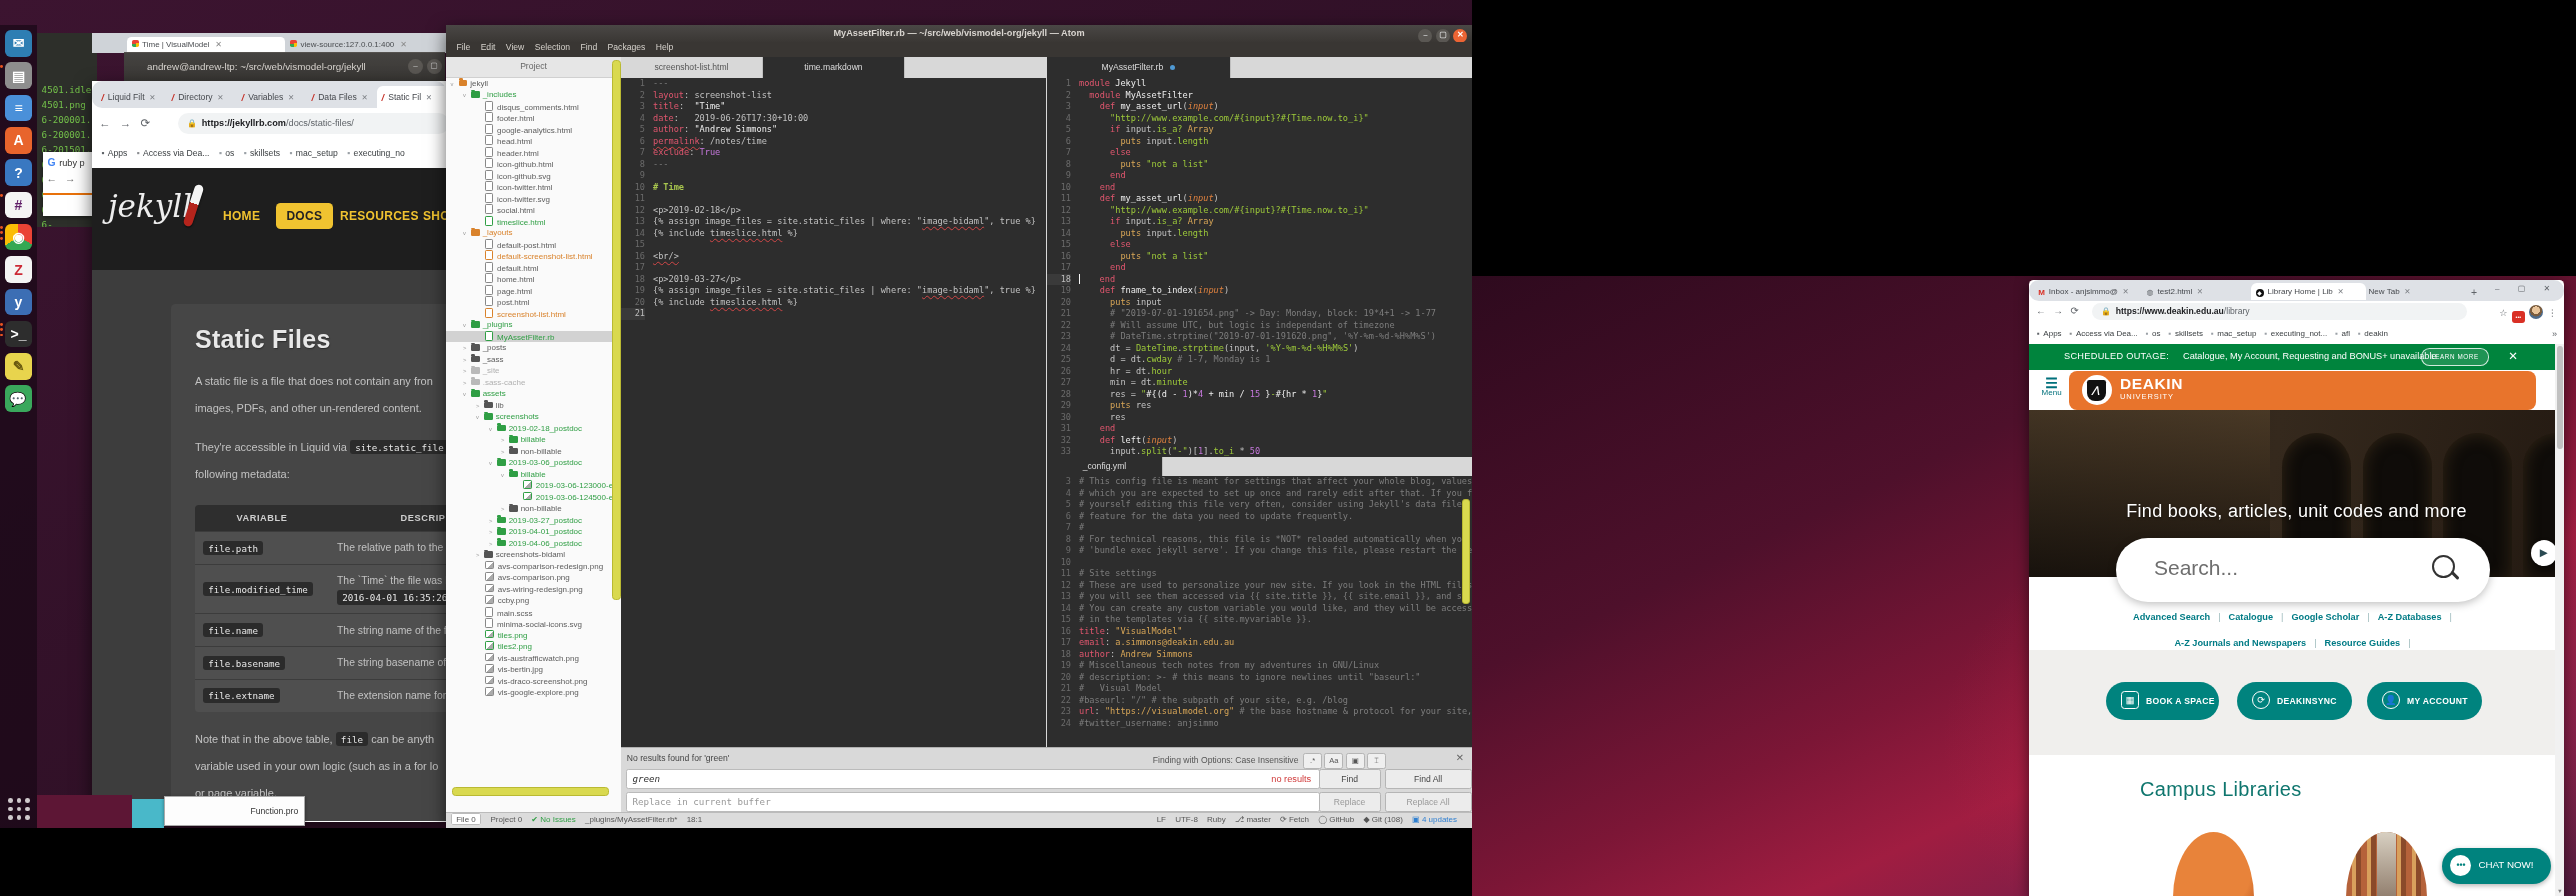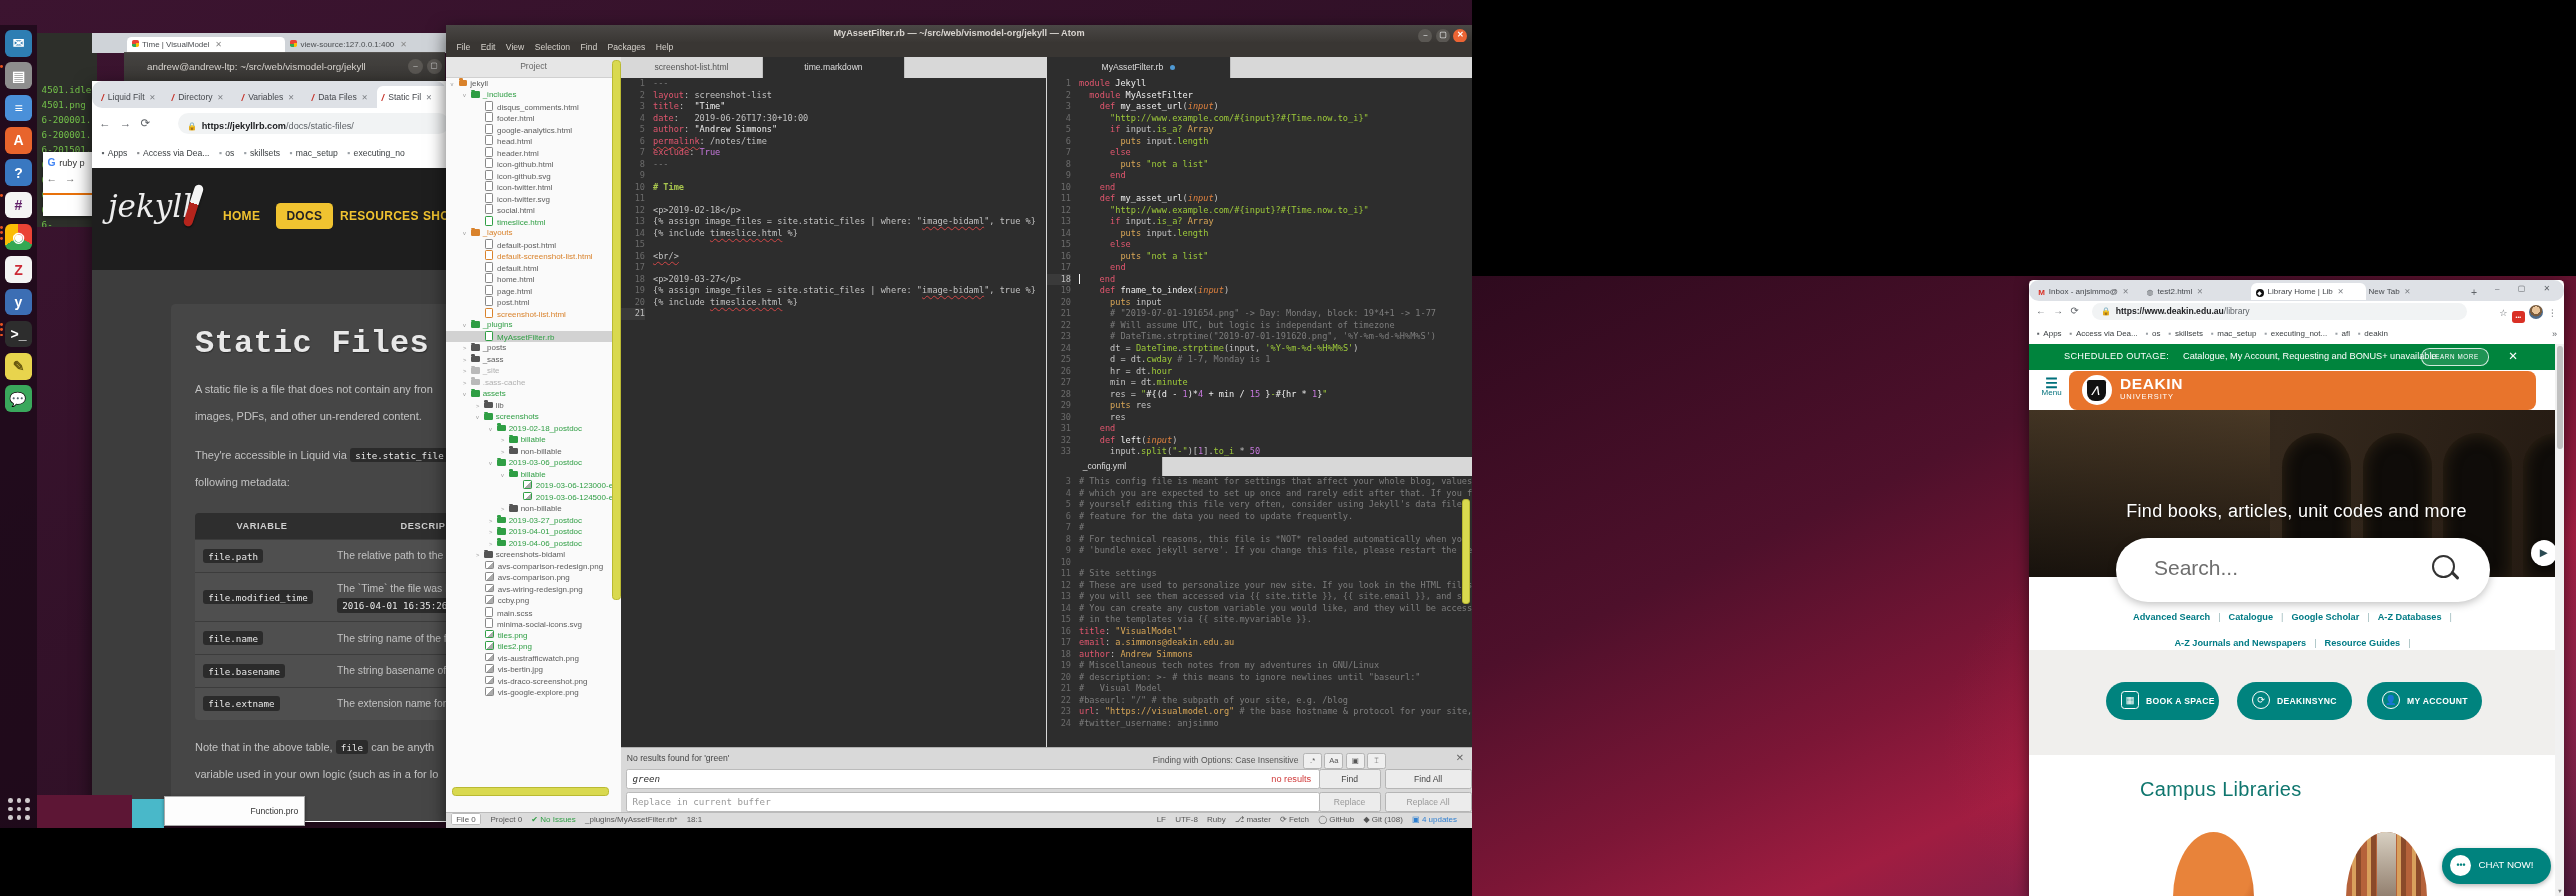--- a/index.html
+++ b/index.html
@@ -47,37 +47,37 @@
   .ctab{position:absolute;top:4.6px;height:22px;border-radius:5.8px 5.8px 0 0;font-size:8.6px;color:#45484d;overflow:hidden;white-space:nowrap;padding:0 4.6px;line-height:22px;}
   .ctab.active{background:#fff;}
   .ctab .x{color:#7a7d82;margin-left:4.6px;font-size:7.5px;}
   .fav{display:inline-block;margin-right:4px;vertical-align:-1.1px;}
   .fav.jek{color:#c42c23;font-weight:bold;font-style:italic;font-size:9.2px;}
   .fav.gmail{color:#d93025;font-weight:bold;font-size:8px;}
   .fav.globe{color:#5f6368;font-size:8px;}
   .fav.shield{display:inline-block;width:8px;height:8px;border-radius:50%;background:#111;color:#fff;font-size:5.8px;text-align:center;line-height:8px;}
   .toolbar{position:absolute;left:0;width:100%;height:32px;background:#fff;}
   .navarrows{position:absolute;left:7px;top:8px;color:#5f6368;font-size:11.5px;letter-spacing:9.2px;white-space:nowrap;}
-  .urlpill{position:absolute;height:21px;background:#f1f3f4;border-radius:10.4px;color:#202124;font-size:9.2px;line-height:26px;padding:0 9.2px;white-space:nowrap;overflow:hidden;}
+  .urlpill{position:absolute;height:21px;background:#f1f3f4;border-radius:10.4px;color:#202124;font-size:9.2px;line-height:21px;padding:0 9.2px;white-space:nowrap;overflow:hidden;}
   .urlpill .lock{color:#5f6368;margin-right:4.6px;font-size:8px;}
   .urlpill .dim{color:#5f6368;}
   .bkbar{position:absolute;left:0;width:100%;height:29px;background:#fff;border-bottom:0.6px solid #e4e6e8;}
   .bk{float:left;margin:8px 0 0 9.2px;font-size:8.6px;color:#3c4043;white-space:nowrap;}
   .bk .ic{margin-right:3.5px;color:#8a8d91;}
   .bk .ic.apps{color:#5f6368;}
   .bk .ic.fold{color:#9aa0a6;}
   
   #jkbody{position:absolute;left:0;top:87px;width:100%;height:653px;background:#3d3d3d;overflow:hidden;}
   #jkhead{position:absolute;left:0;top:0;width:100%;height:102px;background:#1e1e1e;}
   #jklogo{position:absolute;left:16px;top:16px;color:#eee;font-family:"DejaVu Serif",serif;font-style:italic;font-size:31px;}
   #jklogo .tube{display:inline-block;width:9.2px;height:43px;background:linear-gradient(#f5f5f5 0 45%,#b5241c 45%);border-radius:4.6px;transform:rotate(18deg);margin-left:-3.4px;vertical-align:-10.3px;box-shadow:0.6px 1.2px 1.7px rgba(0,0,0,.6);}
   .jknav{position:absolute;top:41px;font-weight:bold;font-size:12px;color:#f0c330;letter-spacing:0.3px;white-space:nowrap;}
   .jknav.pill{background:#f0c330;color:#222;border-radius:4.6px;padding:5.8px 10.4px;top:35px;}
   #jkcard{position:absolute;left:79px;top:136px;width:345px;height:518px;background:#464646;border-radius:4.6px;padding:21px 0 0 24px;box-sizing:border-box;}
-  #jkcard h1{margin:0;color:#e8e8e8;font-size:32px;letter-spacing:0.3px;text-shadow:0.6px 1.2px 1.2px rgba(0,0,0,.4);font-family:Liberation Mono, monospace;}
+  #jkcard h1{margin:0;color:#e8e8e8;font-size:25px;letter-spacing:0.3px;text-shadow:0.6px 1.2px 1.2px rgba(0,0,0,.4);}
   .docp{color:#c7c7c7;font-size:11px;line-height:1.95;margin:17px 0 0 0;white-space:nowrap;}
   .tk-code,.codechip{background:#2b2b2b;border-radius:2.9px;padding:1.7px 5.2px;font-family:"DejaVu Sans Mono",monospace;font-size:9.2px;color:#e8e8e8;}
   .tk-br{display:block;height:5.8px;}
   #jktable{margin-top:19.5px;width:322px;border-collapse:collapse;background:#4f4f4f;border-radius:3.5px 0 0 3.5px;overflow:hidden;}
   #jktable th{background:#2e2e2e;color:#cfcfcf;font-size:9.2px;letter-spacing:0.6px;padding:8px 5.8px;text-align:center;}
   #jktable td{border-top:0.6px solid #3c3c3c;padding:10.4px 8px;font-size:10.4px;color:#c3c3c3;vertical-align:middle;white-space:nowrap;}
   #jktable td.varc{width:118px;}
   
   #atom{left:446px;top:25px;width:1026px;height:803px;background:#d8d8d8;box-shadow:0 4.6px 17px rgba(0,0,0,.6);}
   #atomTitle{position:absolute;left:0;top:0;width:100%;height:17px;background:linear-gradient(#4a4745,#3a3734);color:#d9d5d0;font-size:9.2px;text-align:center;line-height:17px;font-weight:bold;}

